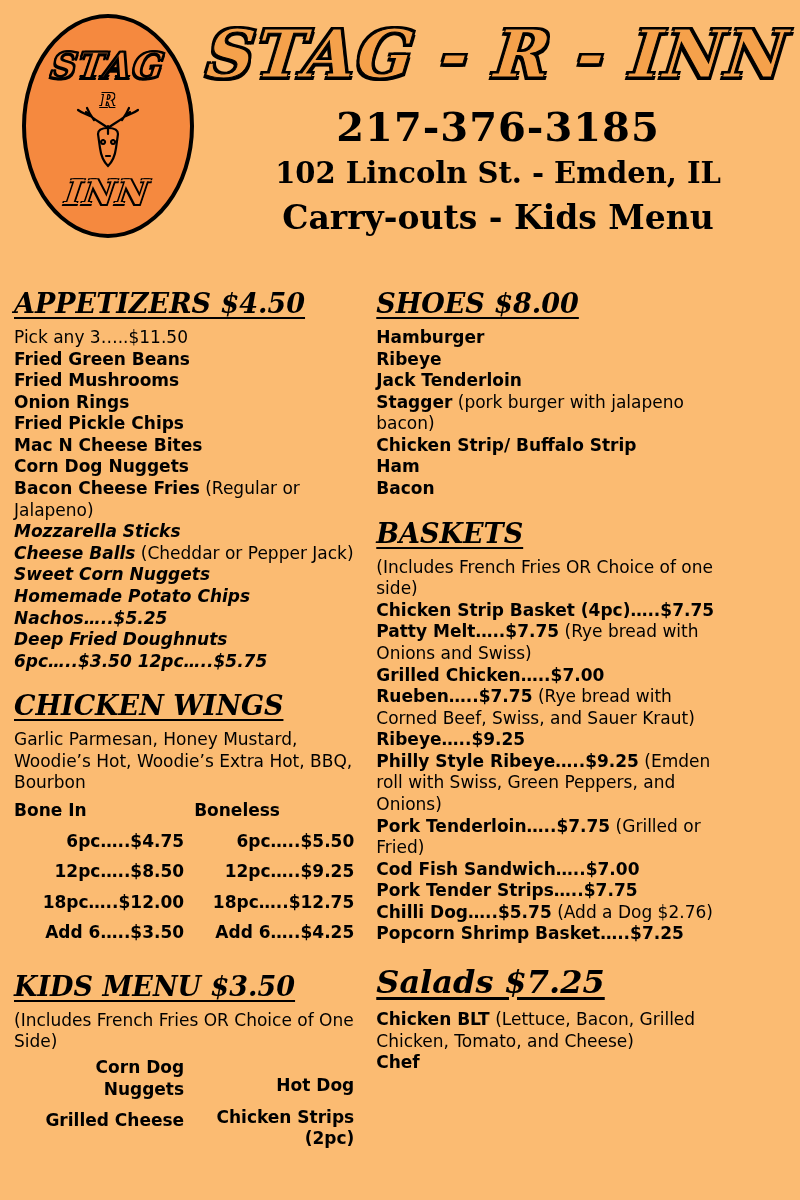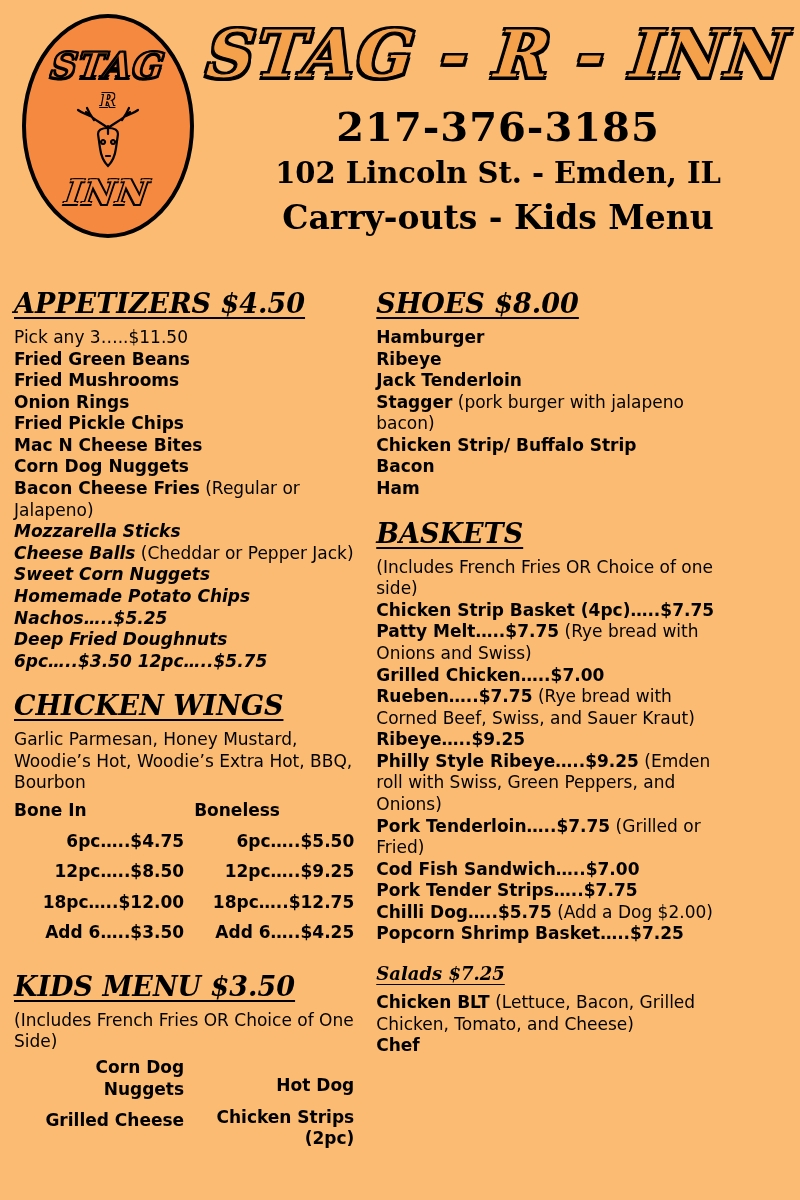--- a/index.html
+++ b/index.html
@@ -166,21 +166,21 @@
     font-family: "DejaVu Serif", serif;
     font-style: italic;
     font-weight: bold;
     font-size: 27px;
     text-decoration: underline;
     text-underline-offset: 4px;
     margin: 0 0 8px 0;
     letter-spacing: 0px;
   }
   .sec-title.small {
-    font-size: 18px;
+    font-size: 32px;
   }
   .sec {
     margin-bottom: 18px;
   }
 
   .line {
     font-size: 17px;
     line-height: 1.27;
   }
   .b  { font-weight: bold; text-align: right; }
@@ -314,39 +314,39 @@
   <div class="col-right">
 
     <div class="sec">
       <div class="sec-title">SHOES $8.00</div>
       <div id="shoes-list">
           <div class="line"><span class="b">Hamburger</span><span class="n"></span></div>
           <div class="line"><span class="b">Ribeye</span><span class="n"></span></div>
           <div class="line"><span class="b">Jack Tenderloin</span><span class="n"></span></div>
           <div class="line"><span class="b">Stagger</span><span class="n"> (pork burger with jalapeno bacon)</span></div>
           <div class="line"><span class="b">Chicken Strip/ Buffalo Strip</span><span class="n"></span></div>
+          <div class="line"><span class="b">Ham</span><span class="n"></span></div>
           <div class="line"><span class="b">Bacon</span><span class="n"></span></div>
-          <div class="line"><span class="b">Ham</span><span class="n"></span></div>
         </div>
     </div>
 
     <div class="sec">
       <div class="sec-title">BASKETS</div>
       <div class="line">(Includes French Fries OR Choice of one side)</div>
       <div id="baskets-list">
           <div class="line"><span class="b">Chicken Strip Basket (4pc)…..$7.75</span><span class="n"></span></div>
           <div class="line"><span class="b">Patty Melt…..$7.75</span><span class="n"> (Rye bread with Onions and Swiss)</span></div>
           <div class="line"><span class="b">Grilled Chicken…..$7.00</span><span class="n"></span></div>
           <div class="line"><span class="b">Rueben…..$7.75</span><span class="n"> (Rye bread with Corned Beef, Swiss, and Sauer Kraut)</span></div>
           <div class="line"><span class="b">Ribeye…..$9.25</span><span class="n"></span></div>
           <div class="line"><span class="b">Philly Style Ribeye…..$9.25</span><span class="n"> (Emden roll with Swiss, Green Peppers, and Onions)</span></div>
           <div class="line"><span class="b">Pork Tenderloin…..$7.75</span><span class="n"> (Grilled or Fried)</span></div>
           <div class="line"><span class="b">Cod Fish Sandwich…..$7.00</span><span class="n"></span></div>
           <div class="line"><span class="b">Pork Tender Strips…..$7.75</span><span class="n"></span></div>
-          <div class="line"><span class="b">Chilli Dog…..$5.75</span><span class="n"> (Add a Dog $2.00)</span></div>
+          <div class="line"><span class="b">Chilli Dog…..$5.75</span><span class="n"> (Add a Dog $2.76)</span></div>
           <div class="line"><span class="b">Popcorn Shrimp Basket…..$7.25</span><span class="n"></span></div>
         </div>
     </div>
 
     <div class="sec">
       <div class="sec-title small">Salads $7.25</div>
       <div id="salads-list">
           <div class="line"><span class="b">Chicken BLT</span><span class="n"> (Lettuce, Bacon, Grilled Chicken, Tomato, and Cheese)</span></div>
           <div class="line"><span class="b">Chef</span><span class="n"></span></div>
         </div>

